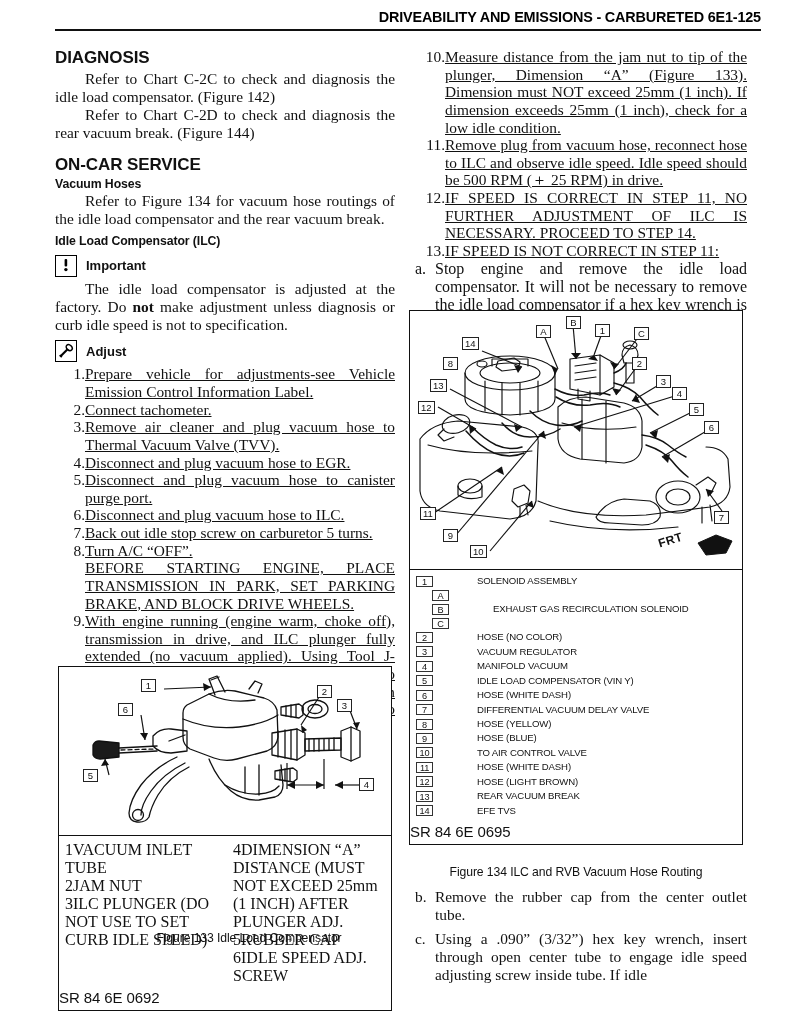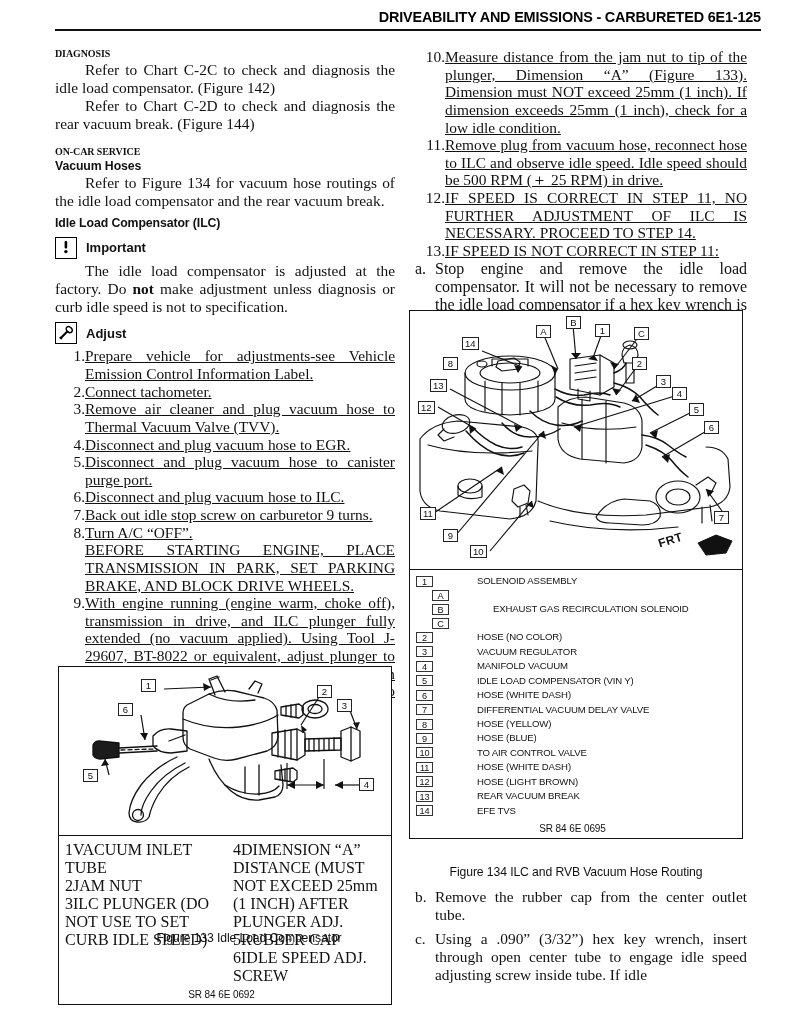--- a/index.html
+++ b/index.html
@@ -38,23 +38,23 @@
   .col {
     position: absolute;
     top: 48px;
     width: 340px;
   }
   .col-left  { left: 55px; }
   .col-right { left: 407px; }
 
   
   h2.sec {
-    font-family: Liberation Serif, serif;
+    font-family: Liberation Sans, sans-serif;
     font-weight: bold;
-    font-size: 10px;
+    font-size: 17px;
     margin: 0 0 2px 0;
     letter-spacing: -0.1px;
   }
   h3.sub {
     font-family: "Liberation Sans", sans-serif;
     font-weight: bold;
     font-size: 12.3px;
     margin: 0 0 1px 0;
     letter-spacing: -0.1px;
   }
@@ -154,22 +154,22 @@
     margin-top: 0.5px;
     padding: 0 2px;
   }
   .legend .key.sub { margin-left: 16px; }
   .legend .val { flex: 1 1 auto; line-height: 1.28; margin-left: 36px; }
   .legend-2col { display: flex; gap: 16px; padding: 5px 6px 2px 6px; }
   .legend-2col .lc { flex: 1 1 50%; }
   .legend-2col .rc { flex: 1 1 50%; }
   .sr-code {
     font-family: "Liberation Sans", sans-serif;
-    font-size: 10px;
-    text-align: center;
+    font-size: 15px;
+    text-align: left;
     padding: 2px 7px 4px 0;
     letter-spacing: -0.1px;
   }
 
   
   .calloutbox {
     position: absolute;
     border: 1.1px solid #222;
     background: #fff;
     font-family: "Liberation Sans", sans-serif;
@@ -256,21 +256,21 @@
     <li>
         <span class="num">5.</span>
         <span class="txt">Disconnect and plug vacuum hose to canister purge port.</span>
       </li>
     <li>
         <span class="num">6.</span>
         <span class="txt">Disconnect and plug vacuum hose to ILC.</span>
       </li>
     <li>
         <span class="num">7.</span>
-        <span class="txt">Back out idle stop screw on carburetor 9 turns.</span>
+        <span class="txt">Back out idle stop screw on carburetor 5 turns.</span>
       </li>
     <li>
         <span class="num">8.</span>
         <span class="txt">Turn A/C “OFF”.</span>
       </li>
     <li>
         <span class="num"></span>
         <span class="txt caps">BEFORE STARTING ENGINE, PLACE TRANSMISSION IN PARK, SET PARKING BRAKE, AND BLOCK DRIVE WHEELS.</span>
       </li>
     <li>

